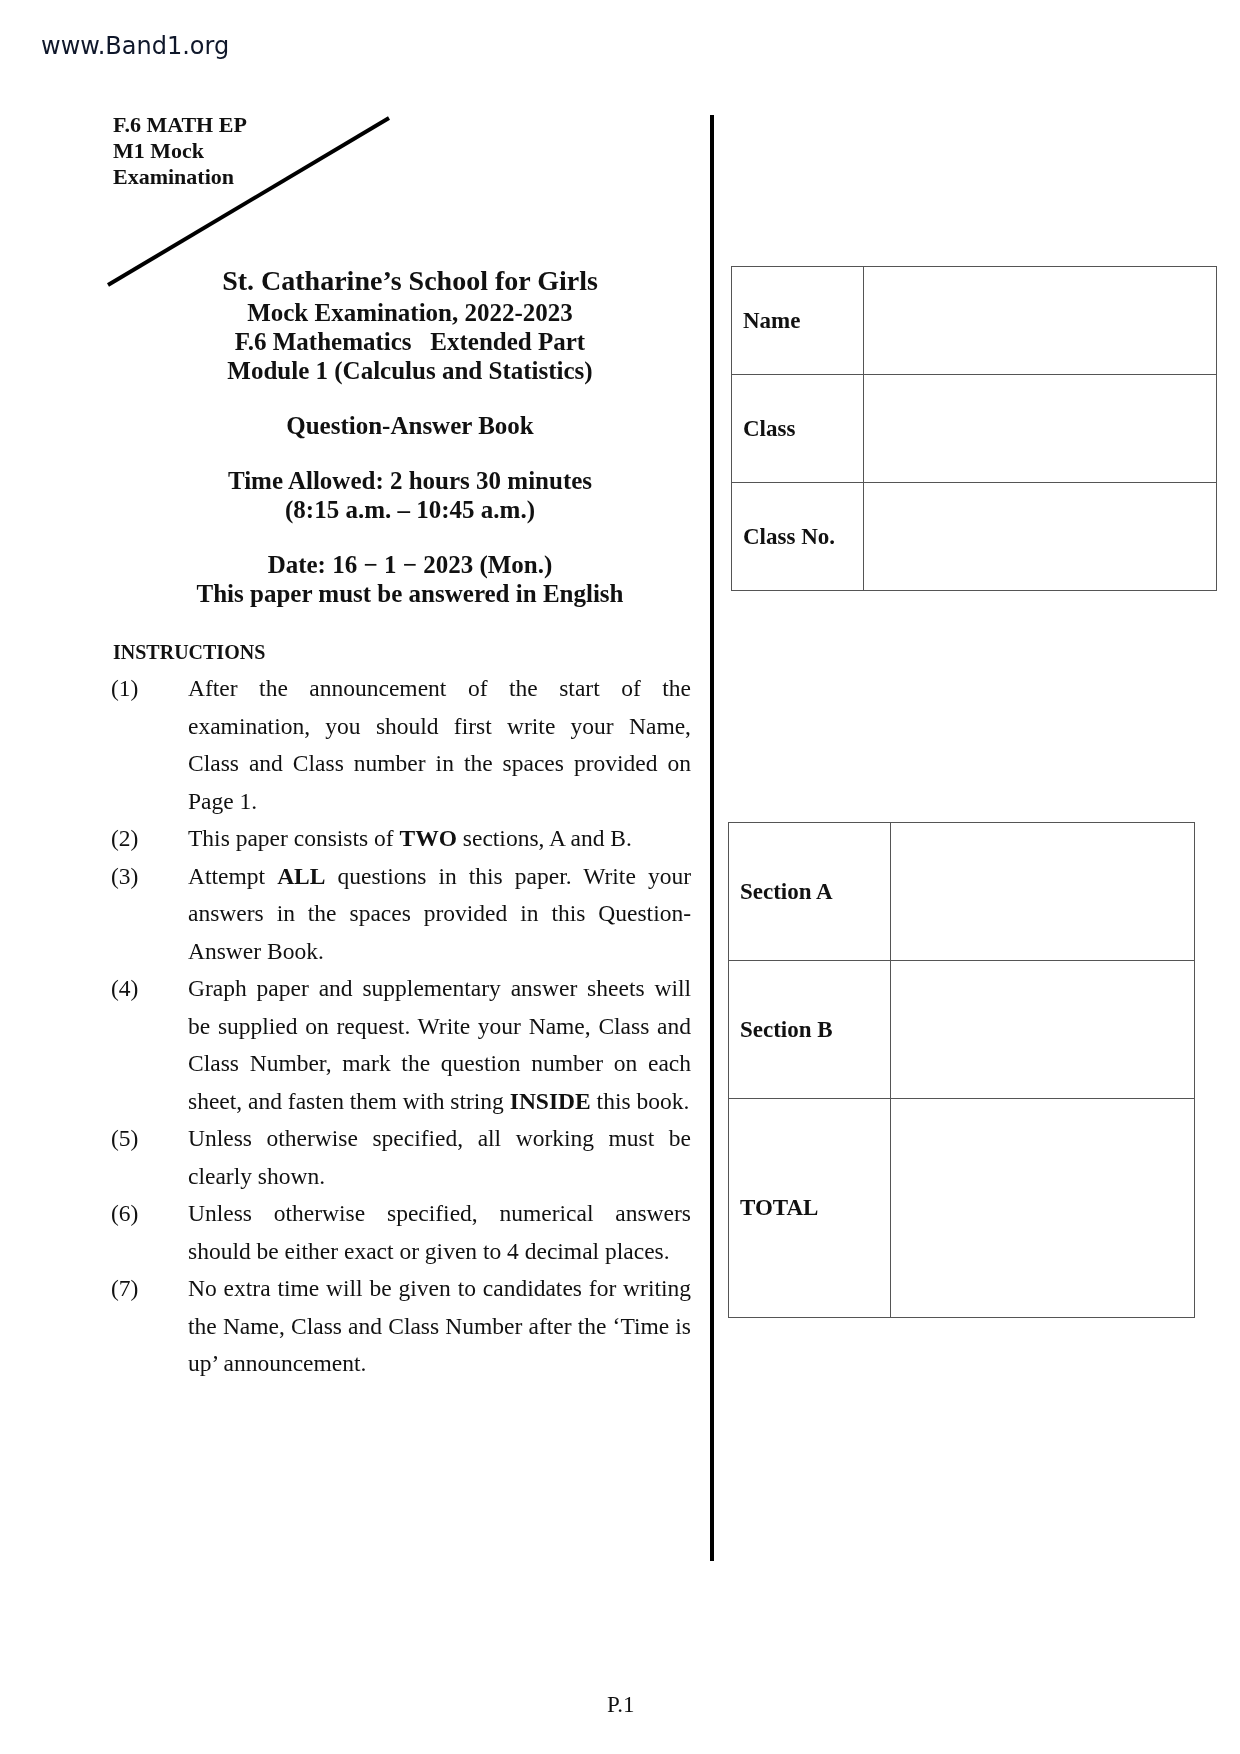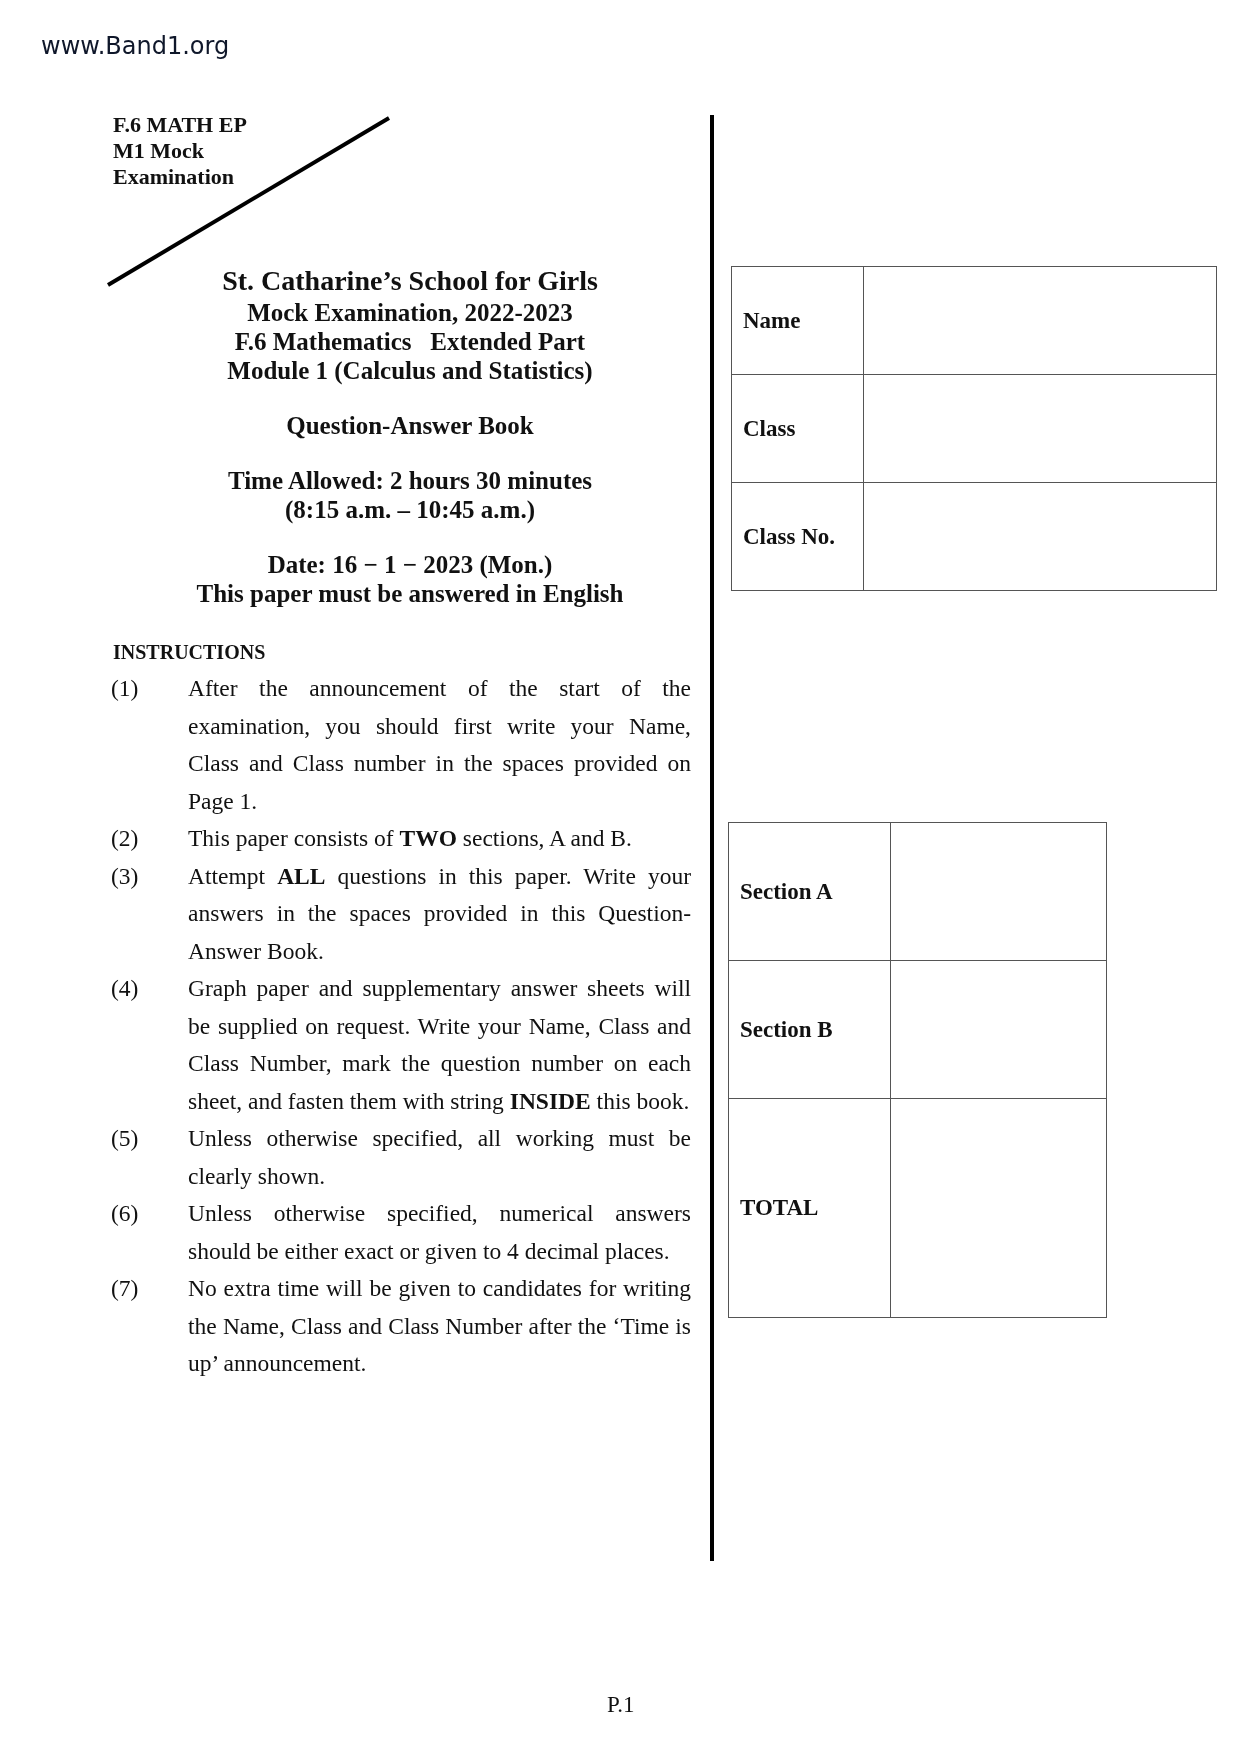--- a/index.html
+++ b/index.html
@@ -19,21 +19,21 @@
   .item { display: flex; }
   .num { width: 77px; flex: none; }
   .txt { flex: 1; text-align: justify; }
   .vline { position: absolute; left: 710px; top: 115px; width: 4px; height: 1446px; background: #000; }
   table.box { position: absolute; border-collapse: collapse; }
   table.box td { border: 1.5px solid #555; padding: 0; vertical-align: middle; }
   table.box td.lbl { font-weight: bold; font-size: 23px; padding-left: 11px; }
   #t1 { left: 731px; top: 266px; width: 486px; }
   #t1 td.lbl { width: 120px; }
   #t1 tr { height: 108px; }
-  #t2 { left: 728px; top: 822px; width: 379px; border-radius: 32px; }
+  #t2 { left: 728px; top: 822px; width: 467px; border-radius: 32px; }
   #t2 td.lbl { width: 150px; }
   .footer { position: absolute; left: 607px; top: 1692px; font-size: 23px; }
 </style>
 </head>
 <body>
 
 <div class="watermark">www.Band1.org</div>
 
 <svg class="diag" width="420" height="300">
   <line x1="108" y1="285" x2="389" y2="118" stroke="#000" stroke-width="4"></line>

